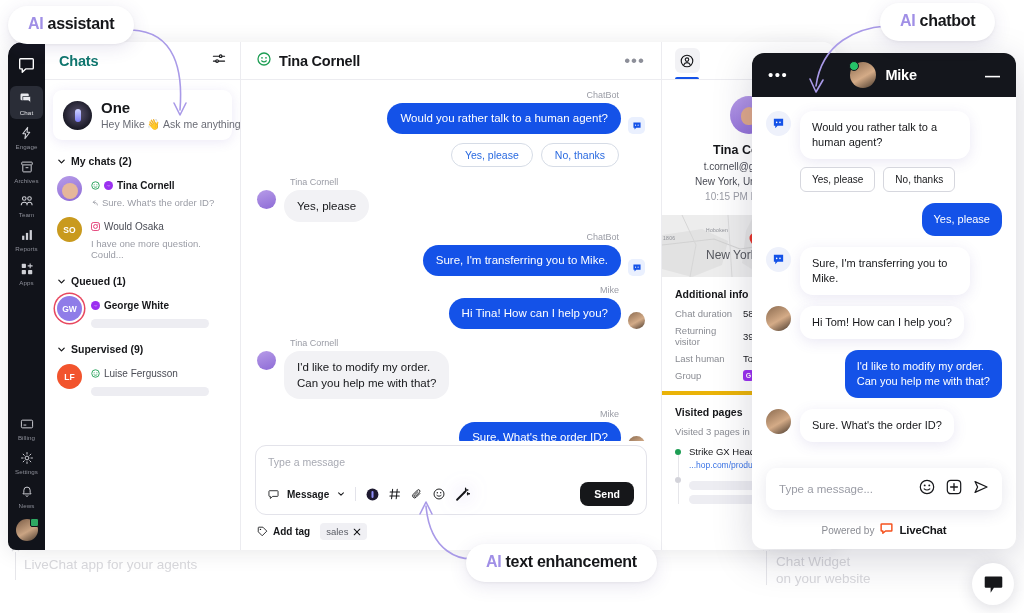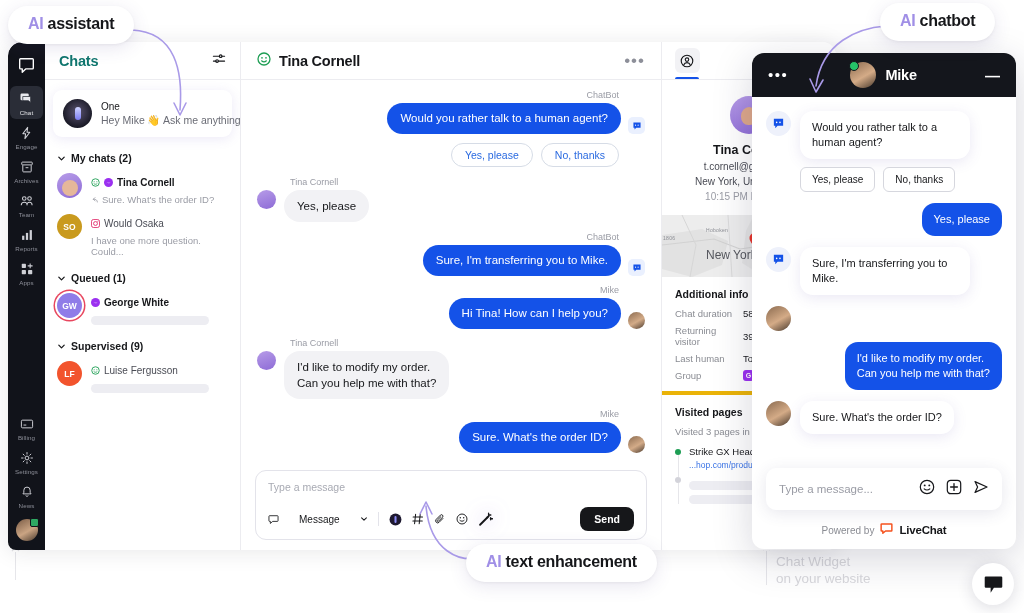--- a/index.html
+++ b/index.html
@@ -108,21 +108,21 @@
     background:#fff; border-radius: 9px;
     box-shadow: 0 2px 12px rgba(120,100,200,0.14);
     display:flex; align-items:center; gap:9px;
   }
   .one-av {
     width:29px;height:29px;border-radius:50%;flex-shrink:0;
     background: radial-gradient(circle at 50% 45%, #5a5370 0%, #1a1a26 70%);
     display:flex;align-items:center;justify-content:center;
   }
   .one-av .cap { width:6px;height:13px;border-radius:3px;background:linear-gradient(180deg,#cfd4ff,#7b7bf5); }
-  .one-name { font-size:10px; font-weight:400; color:#16171a; }
+  .one-name { font-size:15px; font-weight:700; color:#16171a; }
   .one-sub { font-size:10.5px; color:#6a6c75; margin-top:2px; white-space:nowrap;}
 
   .group-h {
     display:flex; align-items:center; gap:5px;
     font-size:10.5px; font-weight:700; color:#16171a;
     padding: 9px 0 6px 12px;
   }
   .chat-row { display:flex; gap:9px; padding: 3px 10px 6px 12px; align-items:flex-start; cursor:pointer;}
   .av { width:25px;height:25px;border-radius:50%;flex-shrink:0;position:relative;
         display:flex;align-items:center;justify-content:center;font-size:8.5px;font-weight:700;color:#fff;}
@@ -172,21 +172,21 @@
   .bubble-grey {
     background:#f2f2f5; color:#16171a; border-radius:16px; padding:8px 13px;
     font-size:11.5px; line-height:16px; display:inline-block;
   }
 
   
   #composer { padding: 4px 14px 10px 14px; }
   .comp-box { border:1px solid #e3e3ea; border-radius:11px; padding: 10px 12px 8px 12px; }
   .comp-ph { font-size:10.5px; color:#a8aab3; margin-bottom: 14px; }
   .comp-bar { display:flex; align-items:center; gap:10px; }
-  .comp-msg { display:flex; align-items:center; gap:20px; font-size:10px; font-weight:400; color:#16171a; cursor:pointer;}
+  .comp-msg { display:flex; align-items:center; gap:8px; font-size:10px; font-weight:700; color:#16171a; cursor:pointer;}
   .comp-sep { width:1px; height:14px; background:#e3e3ea; }
   .comp-ico { cursor:pointer; display:flex; align-items:center; }
   .send-btn {
     margin-left:auto; background:#16171a; color:#fff; border-radius:8px;
     padding: 6px 14px; font-size:10.5px; font-weight:700; cursor:pointer;
   }
   .tagrow { display:flex; align-items:center; gap:10px; margin-top:8px; padding-left:2px;}
   .addtag { display:flex; align-items:center; gap:5px; font-size:10px; font-weight:700; color:#16171a; cursor:pointer;}
   .tag { background:#f0f0f4; border-radius:4px; padding:3px 6px; font-size:9.5px; color:#5a5c65; display:flex; gap:5px; align-items:center;}
 
@@ -273,20 +273,21 @@
 </style>
 </head>
 <body>
 
 <div id="root">
 
   <div class="ghost-bar" style="left:15px; top:552px; height:28px;"></div>
   <svg class="ghost-tick" style="left:11px; top:546px;" width="9" height="9" viewBox="0 0 9 9">
       <path d="M4.5 1 L1 5 M4.5 1 L8 5" stroke="#e2e2e6" stroke-width="1.2" fill="none"></path>
     </svg>
+  <div class="ghost" style="left:24px; top:556px;">LiveChat app for your agents</div>
 
   <div class="ghost-bar" style="left:766px; top:551px; height:34px;"></div>
   <svg class="ghost-tick" style="left:762px; top:545px;" width="9" height="9" viewBox="0 0 9 9">
       <path d="M4.5 1 L1 5 M4.5 1 L8 5" stroke="#e2e2e6" stroke-width="1.2" fill="none"></path>
     </svg>
   <div class="ghost" style="left:776px; top:553px;">Chat Widget
 on your website</div>
 
   <svg class="arrow" style="left:130px; top:26px;" width="70" height="105" viewBox="0 0 70 105">
     <path d="M2 4 C 46 6, 53 46, 50 84" stroke="#a99ae8" stroke-width="1.6" fill="none" stroke-linecap="round"></path>
@@ -659,20 +660,35 @@
               <svg width="15" height="15" viewBox="0 0 16 16">
                   <path d="M2.2 13.6L10.2 5.6" stroke="#16171a" stroke-width="2" stroke-linecap="round"></path>
                   <path d="M10 5.8l1.4-1.4" stroke="#16171a" stroke-width="2" stroke-linecap="round"></path>
                   <path d="M11.3 1.2v2.4M13.7 3.2h-2.4" stroke="#16171a" stroke-width="1.4" stroke-linecap="round"></path>
                   <path d="M13.5 6.1v2.2M15.4 7.2h-2.2" stroke="#16171a" stroke-width="1.4" stroke-linecap="round"></path>
                 </svg>
             </div>
             <div class="send-btn">Send</div>
           </div>
         </div>
+        <div class="tagrow">
+          <div class="addtag">
+            <svg width="11" height="11" viewBox="0 0 14 14">
+                <path d="M1.6 7.4V2.2a.7.7 0 01.7-.7h5.2l5 5-5.9 5.9z" fill="none" stroke="#16171a" stroke-width="1.1" stroke-linejoin="round"></path>
+                <circle cx="4.4" cy="4.3" r="0.9" fill="#16171a"></circle>
+              </svg>
+            <span>Add tag</span>
+          </div>
+          <div class="tag">
+            <span>sales</span>
+            <svg width="8" height="8" viewBox="0 0 10 10">
+                <path d="M1.5 1.5l7 7M8.5 1.5l-7 7" stroke="#16171a" stroke-width="1.3" stroke-linecap="round"></path>
+              </svg>
+          </div>
+        </div>
       </div>
     </div>
 
     <div id="details">
       <div id="details-tabs">
         <div class="dtab">
           <div class="bg">
             <svg width="14" height="14" viewBox="0 0 16 16">
                 <circle cx="8" cy="8" r="6.6" fill="none" stroke="#16171a" stroke-width="1.3"></circle>
                 <circle cx="8" cy="6.4" r="2" fill="none" stroke="#16171a" stroke-width="1.3"></circle>
@@ -804,20 +820,21 @@
               <path d="M2 2h10v7.5H6L3.5 12V9.5H2z" fill="#1452e8"></path>
               <circle cx="5" cy="5.8" r="0.85" fill="#fff"></circle>
               <circle cx="8.6" cy="5.8" r="0.85" fill="#fff"></circle>
             </svg>
         </div>
         <div class="wbub">Sure, I'm transferring you to Mike.</div>
       </div>
 
       <div class="wm in">
         <div class="wm-av mike"></div>
+        <div class="wbub">Hi Tom! How can I help you?</div>
       </div>
 
       <div class="wm out">
         <div class="wbub-blue" style="white-space:pre-line;">I'd like to modify my order.
 Can you help me with that?</div>
       </div>
 
       <div class="wm in">
         <div class="wm-av mike"></div>
         <div class="wbub">Sure. What's the order ID?</div>

